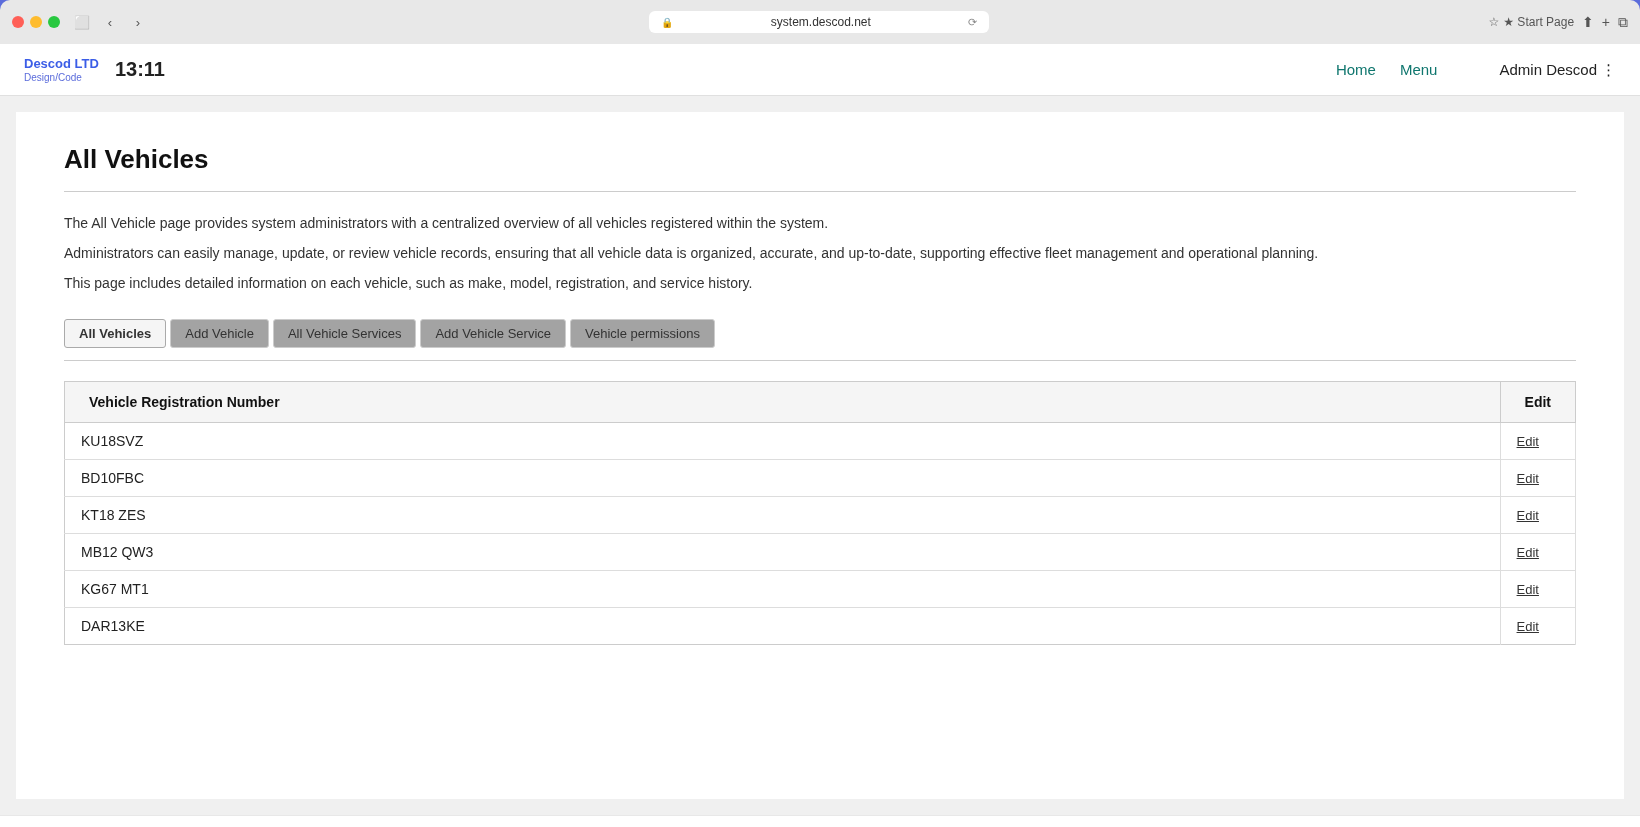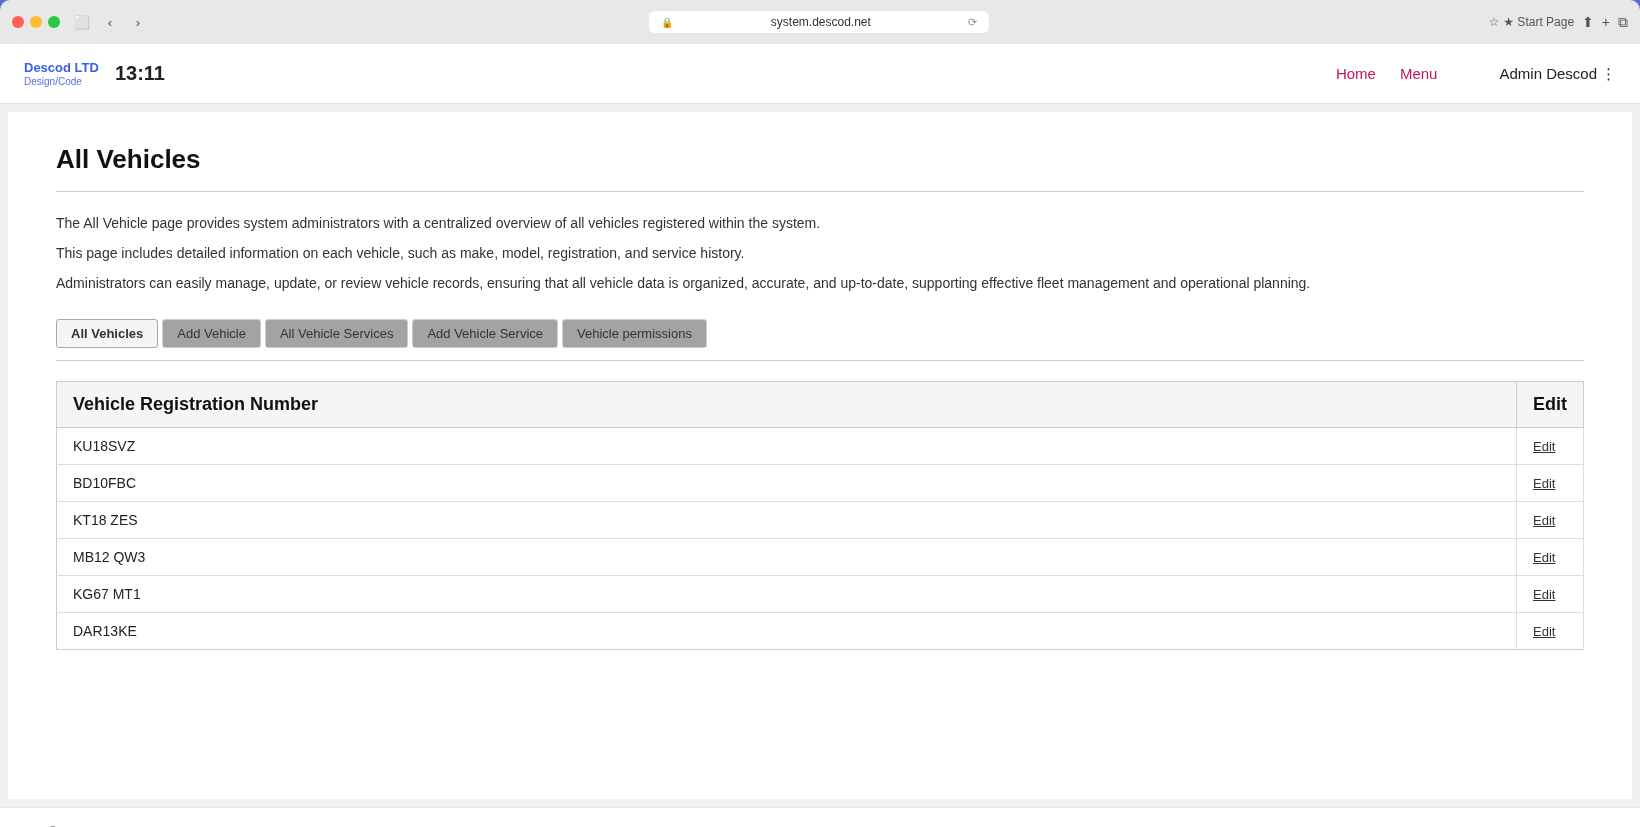--- a/index.html
+++ b/index.html
@@ -119,21 +119,21 @@
       flex: 1;
       border-radius: 0 0 4px 4px;
     }
 
     
     .app-header {
       background: white;
       display: flex;
       align-items: center;
       padding: 0 24px;
-      height: 60px;
+      height: 52px;
       border-bottom: 1px solid #e0e0e0;
     }
 
     .logo-area {
       display: flex;
       align-items: center;
       gap: 12px;
     }
 
     .logo-text {
@@ -157,38 +157,38 @@
 
     .header-nav {
       margin-left: auto;
       display: flex;
       align-items: center;
       gap: 24px;
     }
 
     .nav-link {
       font-size: 15px;
-      color: #be185d;
+      color: #0f766e;
       text-decoration: none;
       cursor: pointer;
     }
 
     .nav-admin {
       font-size: 15px;
       color: #222;
       display: flex;
       align-items: flex-start;
       gap: 4px;
       margin-left: 38px;
     }
 
     
     .page-content {
       background: white;
-      margin: 8px;
+      margin: 16px;
       padding: 32px 48px;
       min-height: calc(100vh - 140px);
     }
 
     .page-title {
       font-size: 26px;
       font-weight: 700;
       color: #111;
       margin-bottom: 16px;
     }
@@ -242,22 +242,22 @@
     .data-table {
       width: 100%;
       border-collapse: collapse;
       border: 1px solid #ccc;
       margin-top: 20px;
     }
 
     .data-table th {
       background: #f5f5f5;
       text-align: left;
-      padding: 12px 16px;
-      font-size: 18px;
+      padding: 12px 24px;
+      font-size: 14px;
       font-weight: 700;
       color: #111;
       border-bottom: 1px solid #ccc;
       border-right: 1px solid #ccc;
     }
 
     .data-table td {
       padding: 10px 16px;
       font-size: 14px;
       color: #222;
@@ -348,22 +348,22 @@
       </div>
     </nav>
   </div>
 
   <div class="page-content">
 
     <h1 class="page-title">All Vehicles</h1>
     <hr class="page-divider">
 
     <p class="page-description">The All Vehicle page provides system administrators with a centralized overview of all vehicles registered within the system.</p>
+    <p class="page-description">Administrators can easily manage, update, or review vehicle records, ensuring that all vehicle data is organized, accurate, and up-to-date, supporting effective fleet management and operational planning.</p>
     <p class="page-description">This page includes detailed information on each vehicle, such as make, model, registration, and service history.</p>
-    <p class="page-description">Administrators can easily manage, update, or review vehicle records, ensuring that all vehicle data is organized, accurate, and up-to-date, supporting effective fleet management and operational planning.</p>
 
     <div class="tabs">
       <button class="tab active">All Vehicles</button>
       <button class="tab">Add Vehicle</button>
       <button class="tab">All Vehicle Services</button>
       <button class="tab">Add Vehicle Service</button>
       <button class="tab">Vehicle permissions</button>
     </div>
     <hr class="tabs-divider">
 

